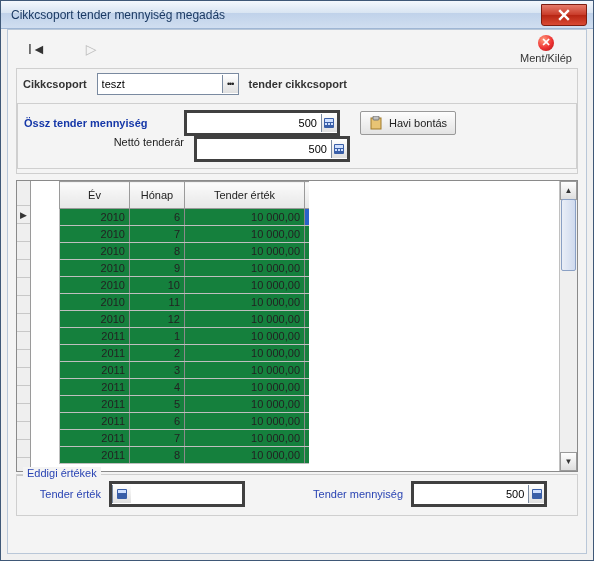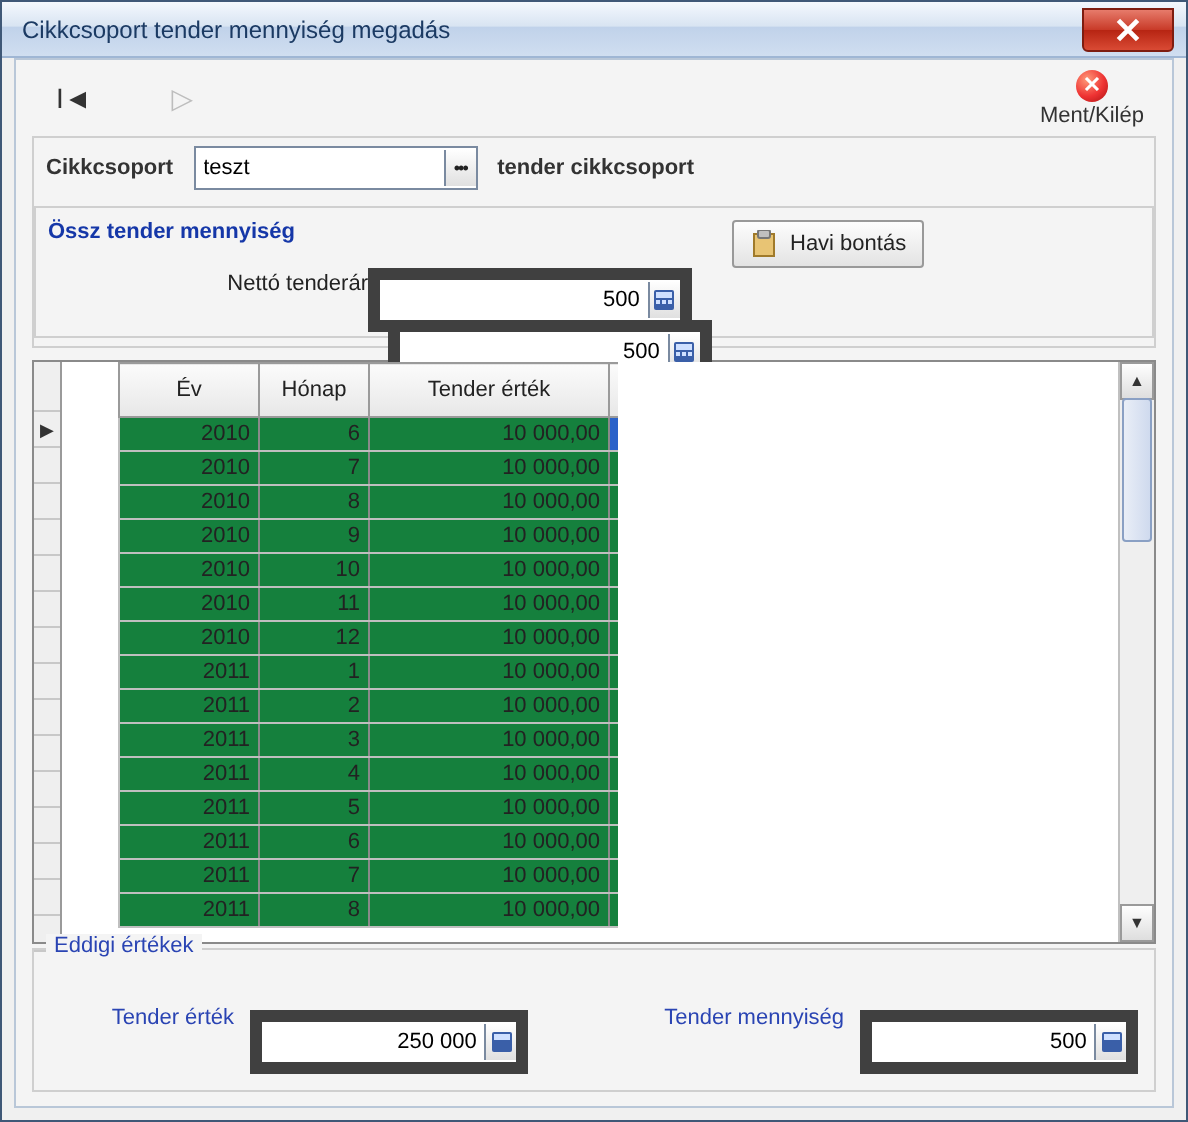--- a/index.html
+++ b/index.html
@@ -15,23 +15,23 @@
   .navbtns .disabled{color:#bdbdbd;}
   .mentkilep{display:flex;flex-direction:column;align-items:center;font-size:11px;color:#333;margin-right:4px;}
   .mentkilep .ico{width:16px;height:16px;border-radius:50%;background:radial-gradient(circle at 35% 30%,#ff9a7a 0%,#e33 55%,#a11 100%);display:flex;align-items:center;justify-content:center;color:#fff;font-weight:bold;margin-bottom:1px;}
   .panel{border:1px solid #cfcfcf;margin:0 8px 6px 8px;background:#f4f4f4;}
   .row1{display:flex;align-items:center;height:30px;padding:0 6px;}
   .lbl{font-weight:bold;color:#333;}
   .combo{display:flex;align-items:center;height:20px;background:#fff;border:1px solid #7a8aa0;width:140px;margin:16px 10px;}
   .combo input{border:0;outline:0;font:inherit;width:100%;padding:0 4px;height:18px;}
   .combo .dropbtn{width:18px;height:18px;border-left:1px solid #7a8aa0;background:linear-gradient(#fefefe,#e0e0e0);display:flex;align-items:center;justify-content:center;font-size:9px;letter-spacing:-1px;}
   .panel2{border:1px solid #cfcfcf;background:#f4f4f4;padding:6px;margin:4px 0;}
-  .row2{display:flex;height:26px;}
+  .row2{display:flex;align-items:center;height:26px;}
   .row2 .lbl2{font-weight:bold;color:#1537a8;width:160px;}
-  .numfield{display:flex;align-items:center;height:20px;background:#fff;border:6px solid #404040;width:150px;margin-top:24px;}
+  .numfield{display:flex;align-items:center;height:20px;background:#fff;border:3px solid #404040;width:150px;}
   .numfield input{border:0;outline:0;font:inherit;text-align:right;width:100%;padding:0 4px;height:18px;}
   .calc{width:18px;height:18px;border-left:1px solid #7a8aa0;background:linear-gradient(#fefefe,#e0e0e0);display:flex;align-items:center;justify-content:center;}
   .calc svg{width:12px;height:12px;}
   .btn{height:22px;border:1px solid #999;background:linear-gradient(#fdfdfd,#e3e3e3);display:inline-flex;align-items:center;padding:0 8px;margin-left:20px;border-radius:2px;gap:6px;}
   .btn .bi{width:14px;height:14px;}
   .row3{display:flex;align-items:flex-start;height:26px;}
   .row3 .lbl3{width:160px;text-align:right;padding-right:10px;}
   .gridwrap{border:1px solid #8a8a8a;margin:2px 8px 2px 8px;height:290px;display:flex;background:#fff;}
   .gutter{width:13px;background:#efefef;border-right:1px solid #9a9a9a;}
   .gutter .marker{height:17px;border-bottom:1px solid #c8c8c8;display:flex;align-items:center;justify-content:center;font-size:9px;color:#333;}
@@ -39,21 +39,21 @@
   table.grid{border-collapse:collapse;width:335px;table-layout:fixed;}
   table.grid th{background:linear-gradient(#fbfbfb,#e7e7e7);border:1px solid #9a9a9a;height:24px;font-weight:normal;color:#222;}
   table.grid td{border:1px solid #bfbfbf;border-right:1px solid #8a8a8a;height:16px;text-align:right;padding:0 4px;background:#15803d;}
   table.grid td.cellsel{background:#2a62c9;color:#fff;}
   table.grid col.c1{width:70px;} col.c2{width:55px;} col.c3{width:120px;} col.c4{width:90px;}
   .gridspace{flex:1;background:#fff;}
   .vscroll{width:17px;background:#efefef;border-left:1px solid #c0c0c0;position:relative;}
   .vscroll .arrow{height:17px;background:linear-gradient(#fefefe,#dedede);border:1px solid #9a9a9a;margin:0;display:flex;align-items:center;justify-content:center;font-size:8px;color:#333;}
   .vscroll .thumb{position:absolute;top:18px;left:1px;right:1px;height:70px;background:linear-gradient(to right,#e9eef7,#cfdaee);border:1px solid #8aa0c4;border-radius:2px;}
   .bottom{margin:0 8px;}
-  .fs{border:1px solid #cfcfcf;padding:6px 8px 8px 20px;margin-top:2px;position:relative;}
+  .fs{border:1px solid #cfcfcf;padding:6px 8px 8px 4px;margin-top:2px;position:relative;}
   .fs .legend{position:absolute;top:-8px;left:6px;background:#f4f4f4;padding:0 4px;color:#2a44b3;font-size:11px;}
   .fsrow{display:flex;align-items:center;gap:8px;}
   .fsrow .flab{color:#2a44b3;min-width:80px;text-align:right;}
   .fsrow .flab2{color:#2a44b3;min-width:130px;text-align:right;margin-left:20px;}
 </style>
 </head>
 <body>
 
 <div class="window">
   <div class="titlebar">
@@ -264,21 +264,20 @@
         <div class="arrow" style="position:absolute;bottom:0;left:0;right:0">▼</div>
       </div>
     </div>
 
     <div class="bottom">
       <div class="fs">
         <span class="legend">Eddigi értékek</span>
         <div class="fsrow">
           <span class="flab">Tender érték</span>
           <div class="numfield" style="width:130px">
-            <input value="250 000" style="">
             <div class="calc">
               <svg viewBox="0 0 12 12">
                   <rect x="1" y="1" width="10" height="10" fill="#3a5fa8" rx="1"></rect>
                   <rect x="2" y="2" width="8" height="3" fill="#cfe0ff"></rect>
                 </svg>
             </div>
           </div>
           <span class="flab2">Tender mennyiség</span>
           <div class="numfield" style="width:130px">
             <input value="500" style="">

